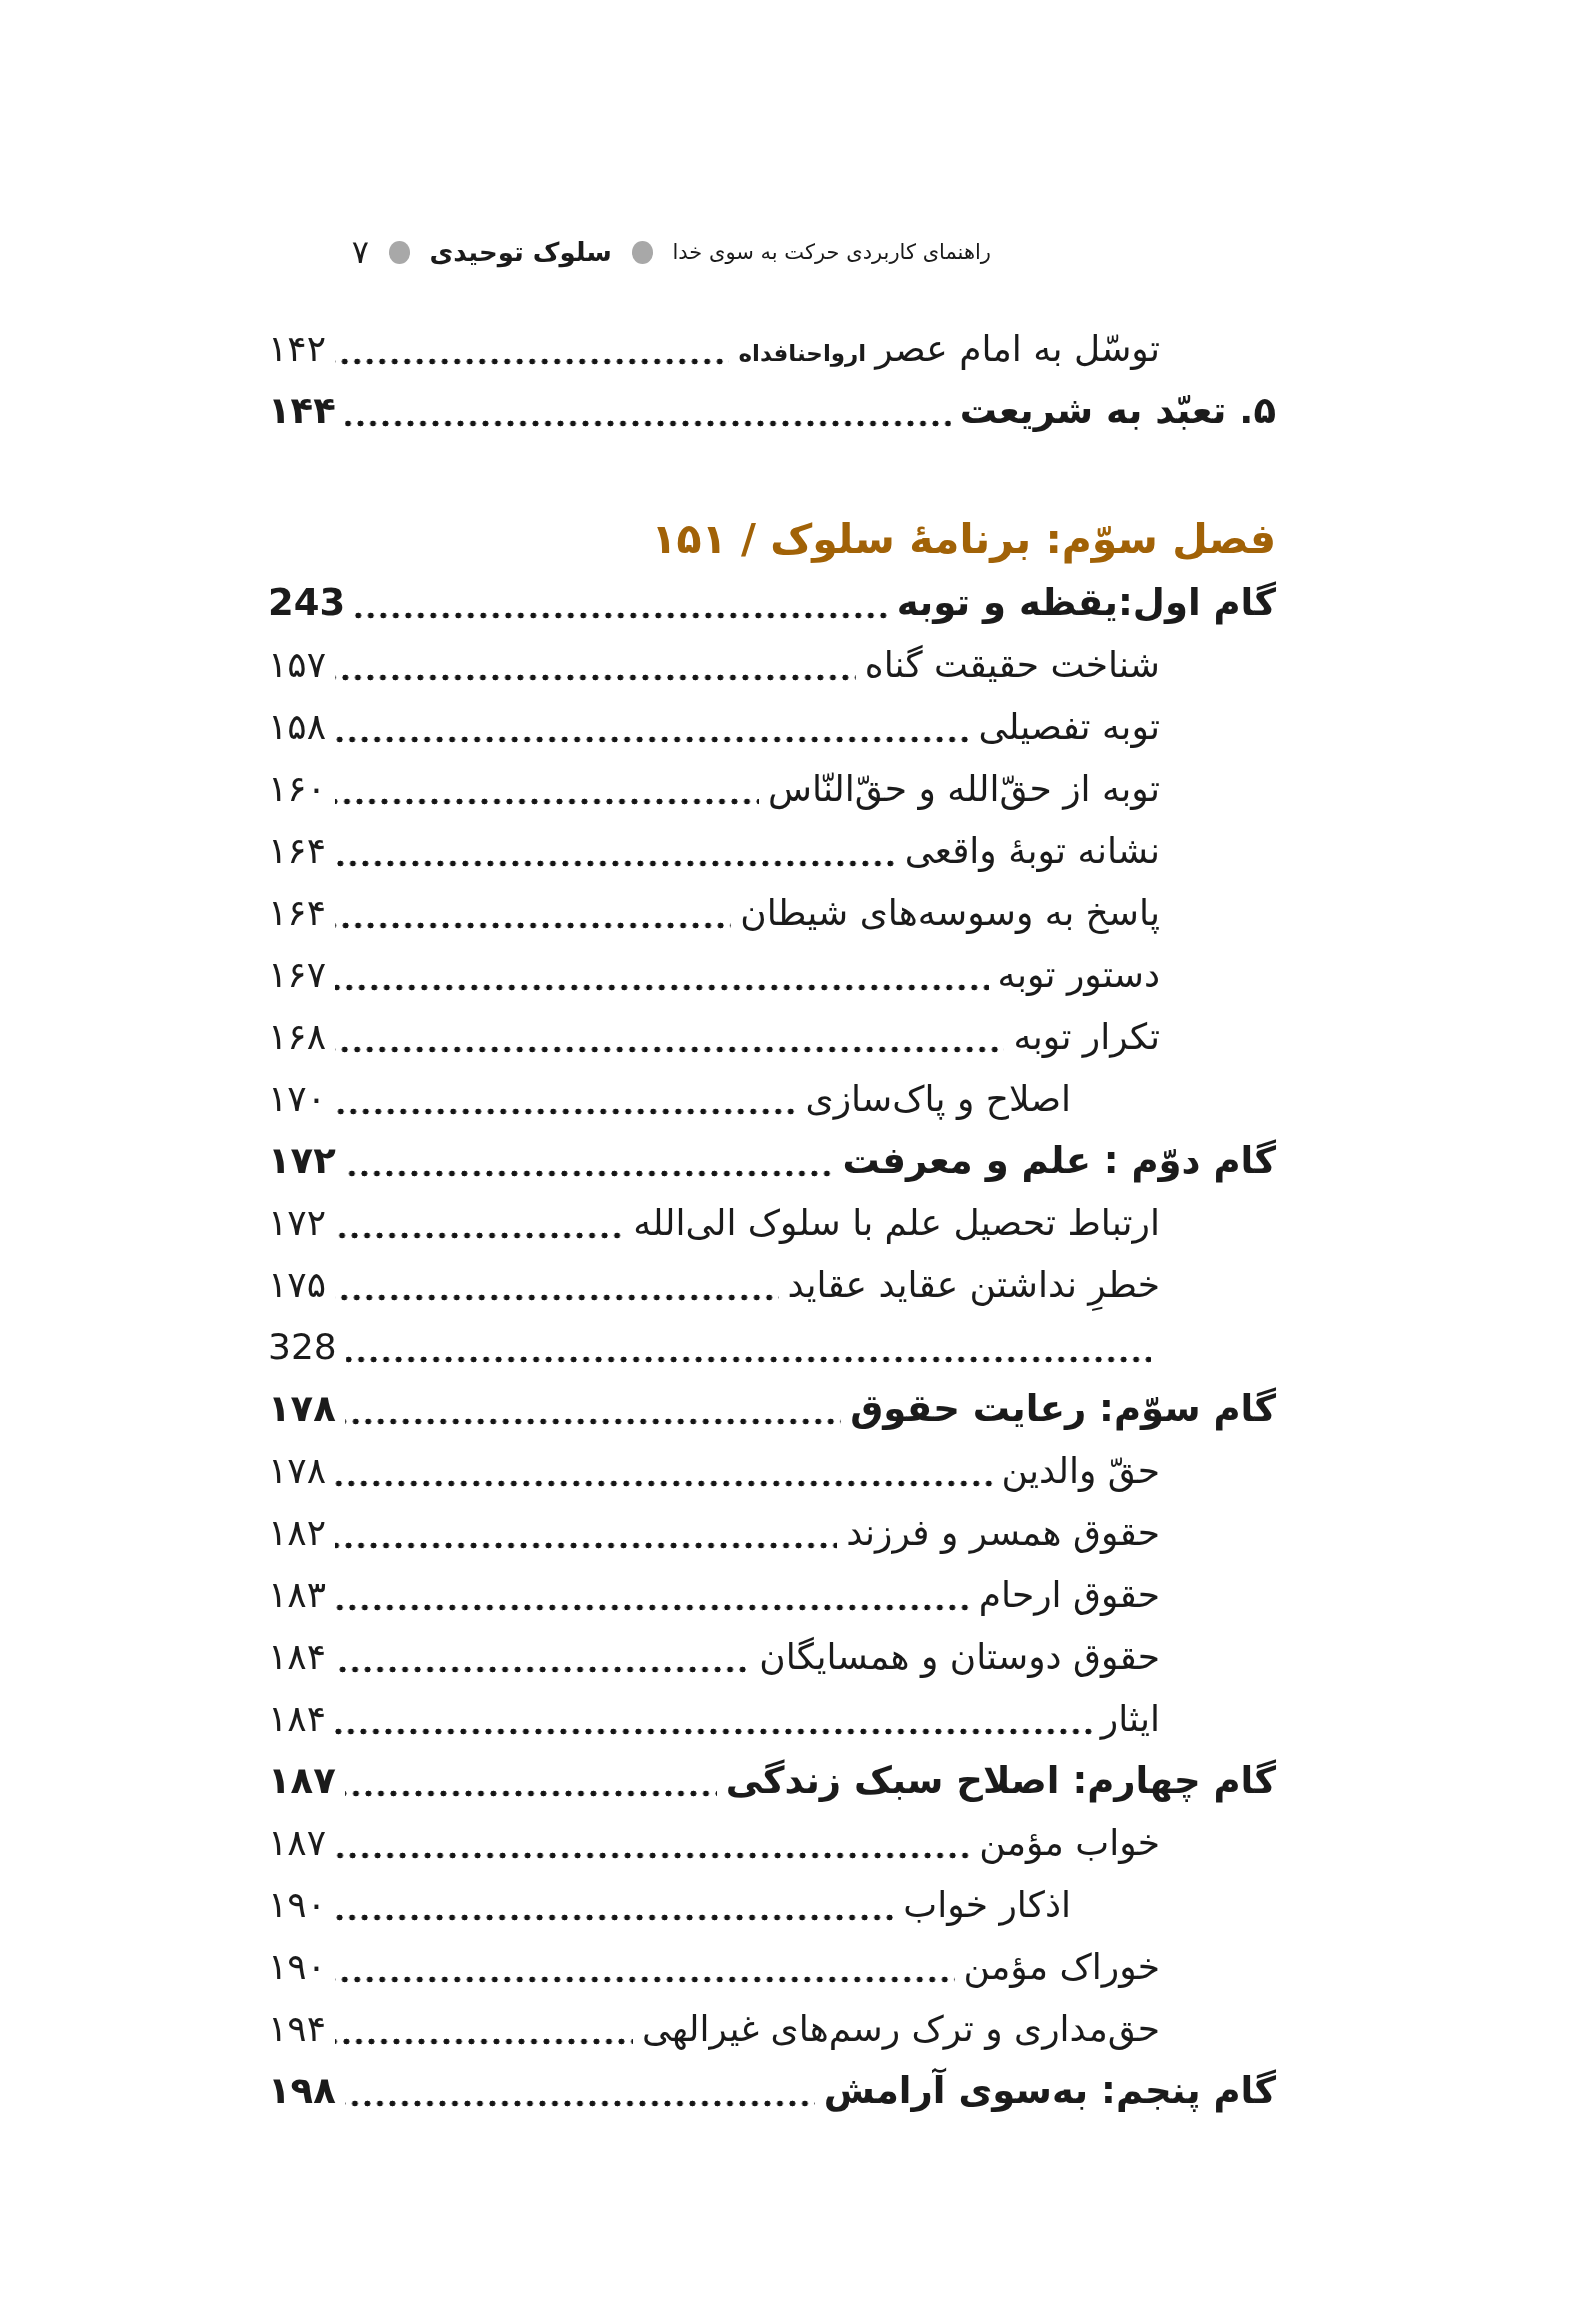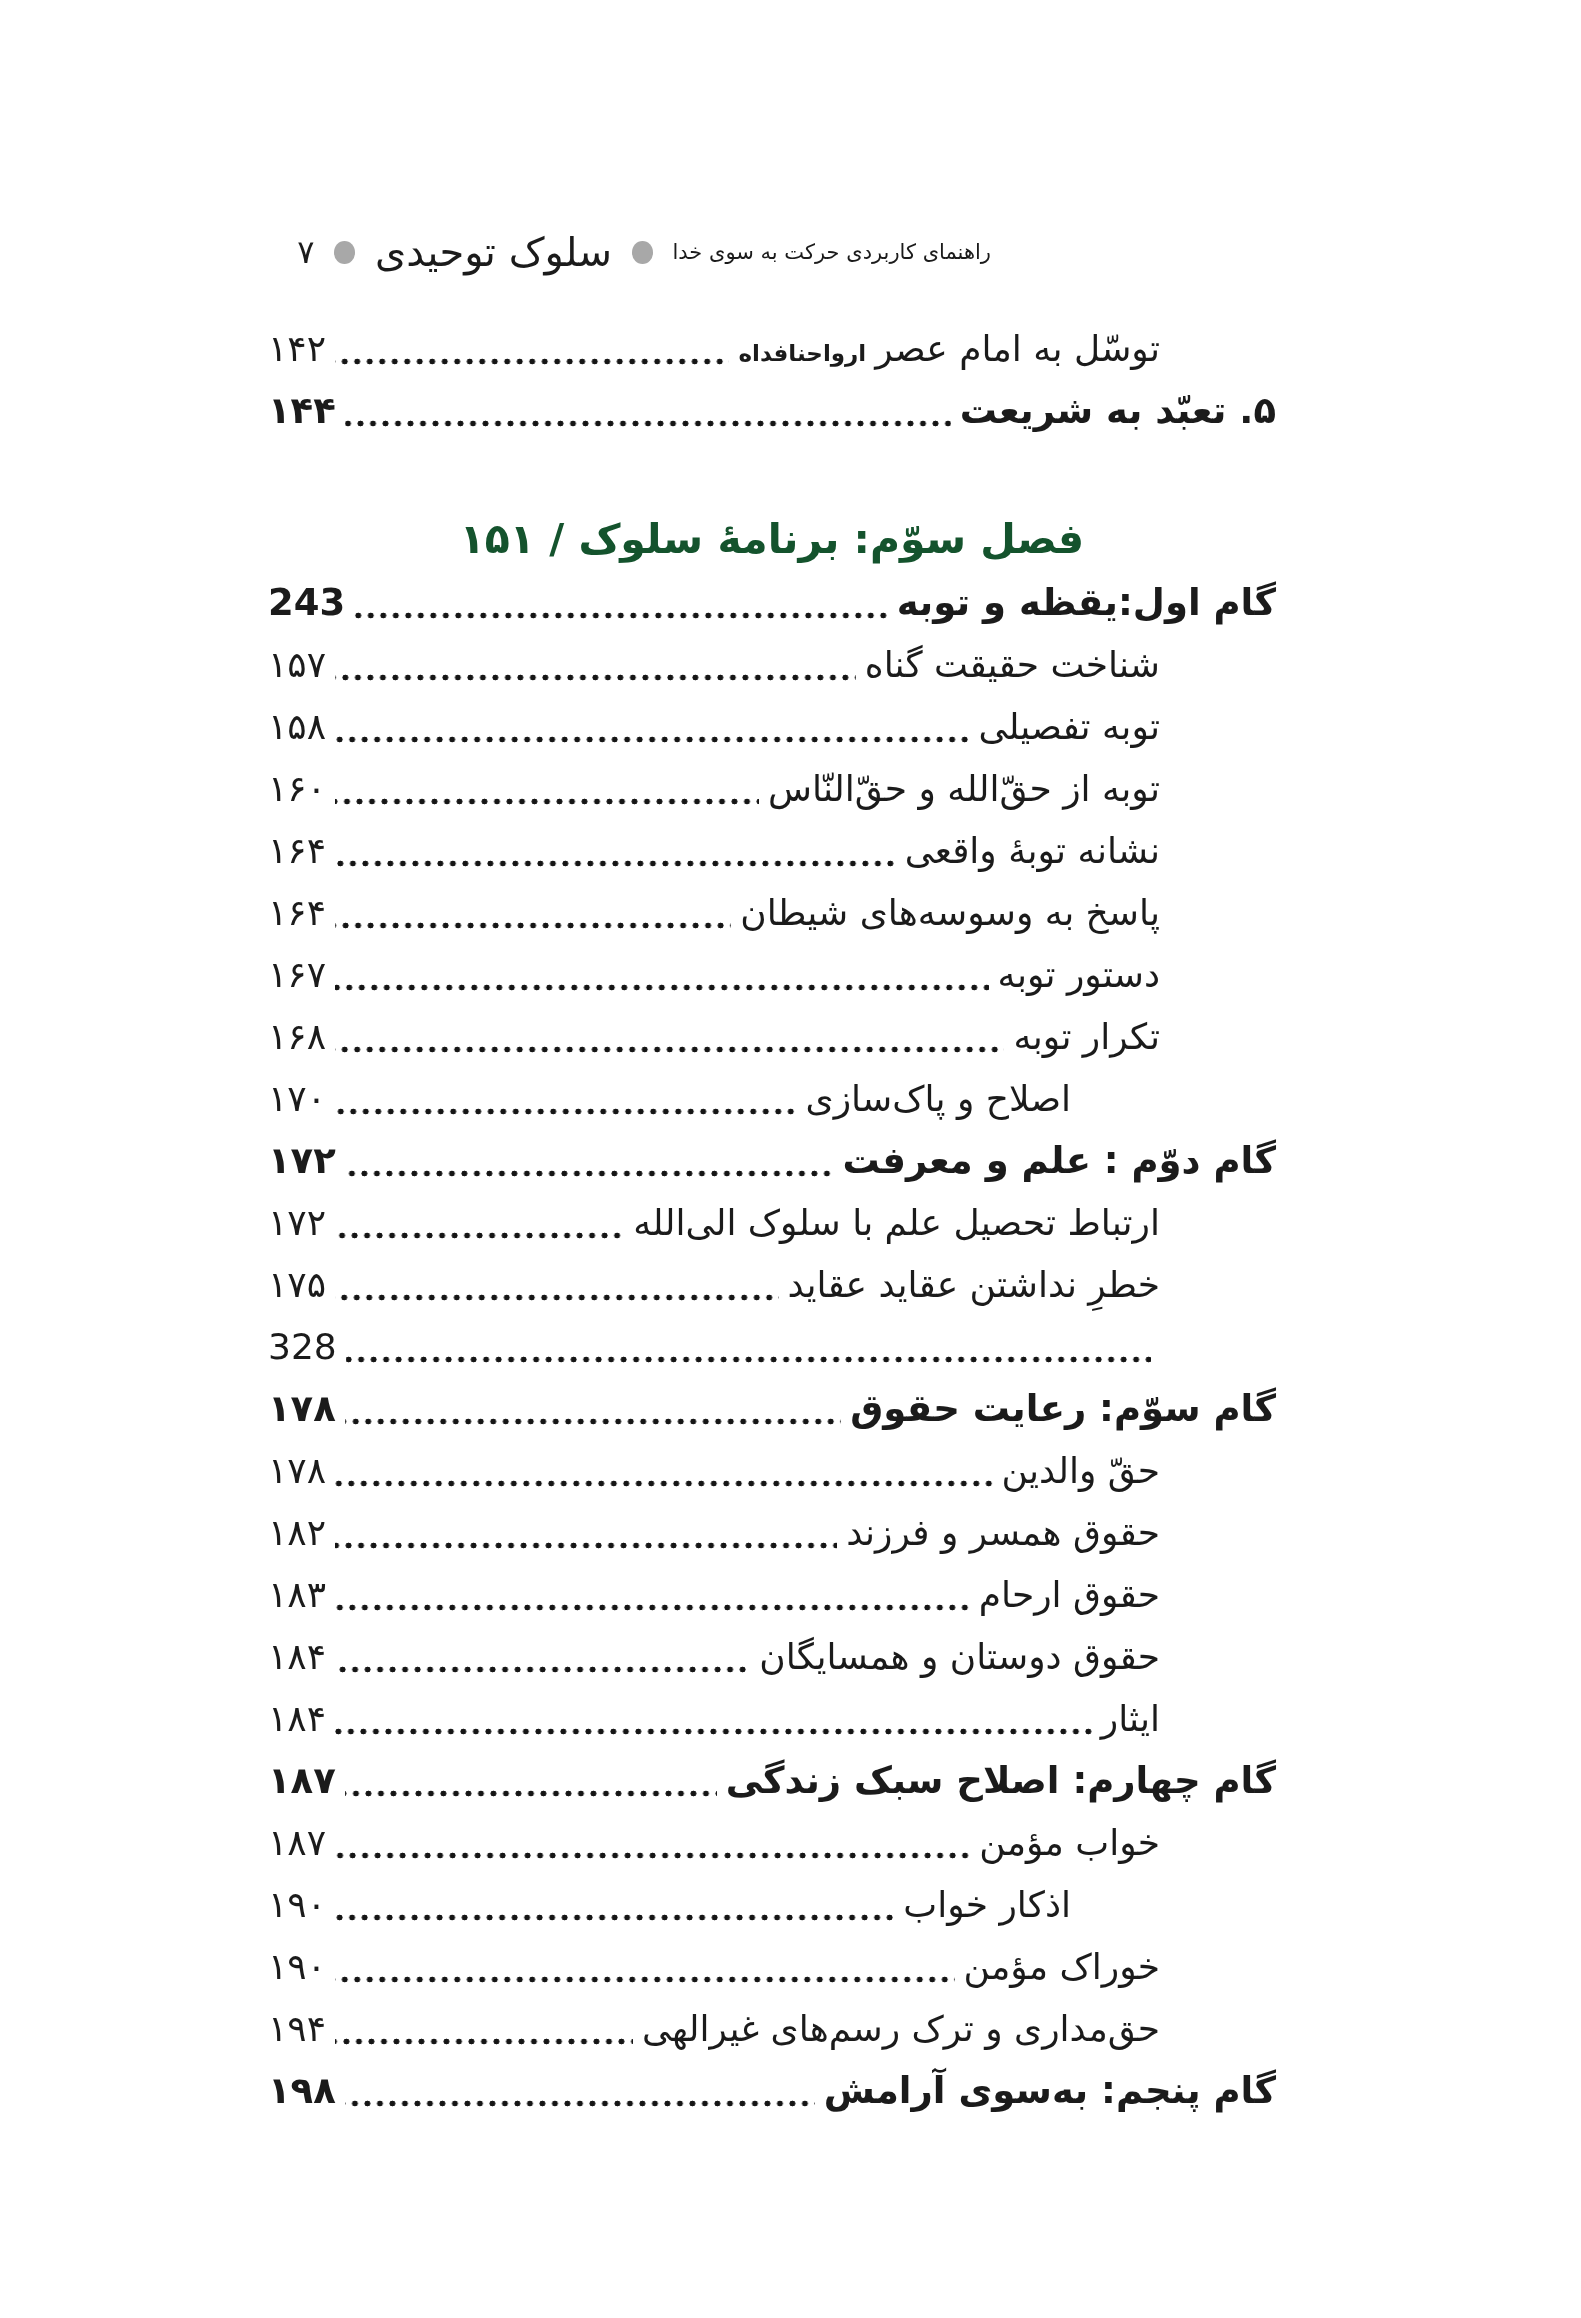--- a/index.html
+++ b/index.html
@@ -30,45 +30,44 @@
     justify-content: flex-start;
     align-items: center;
     gap: 19.6px;
     white-space: nowrap;
   }
   .running-header .subtitle {
     font-size: 21px;
     font-weight: normal;
   }
   .running-header .title {
-    font-size: 40px;
-    font-weight: normal;
+    font-size: 26px;
+    font-weight: bold;
   }
   .running-header .pagenum {
     font-size: 32px;
   }
   .bullet {
     width: 21.4px;
     height: 23px;
     border-radius: 50%;
     background: #a8a8a8;
     flex: 0 0 auto;
   }
 
   
   .section-heading {
     position: absolute;
     top: 507px;
     left: 268px;
     width: 1008px;
     height: 64px;
-    text-align: center;
     font-size: 41px;
     font-weight: bold;
-    color: #14532d;
+    color: #a16207;
     line-height: 64px;
     white-space: nowrap;
   }
 
   
   .toc {
     position: absolute;
     left: 268px;
     width: 1008px;
   }

